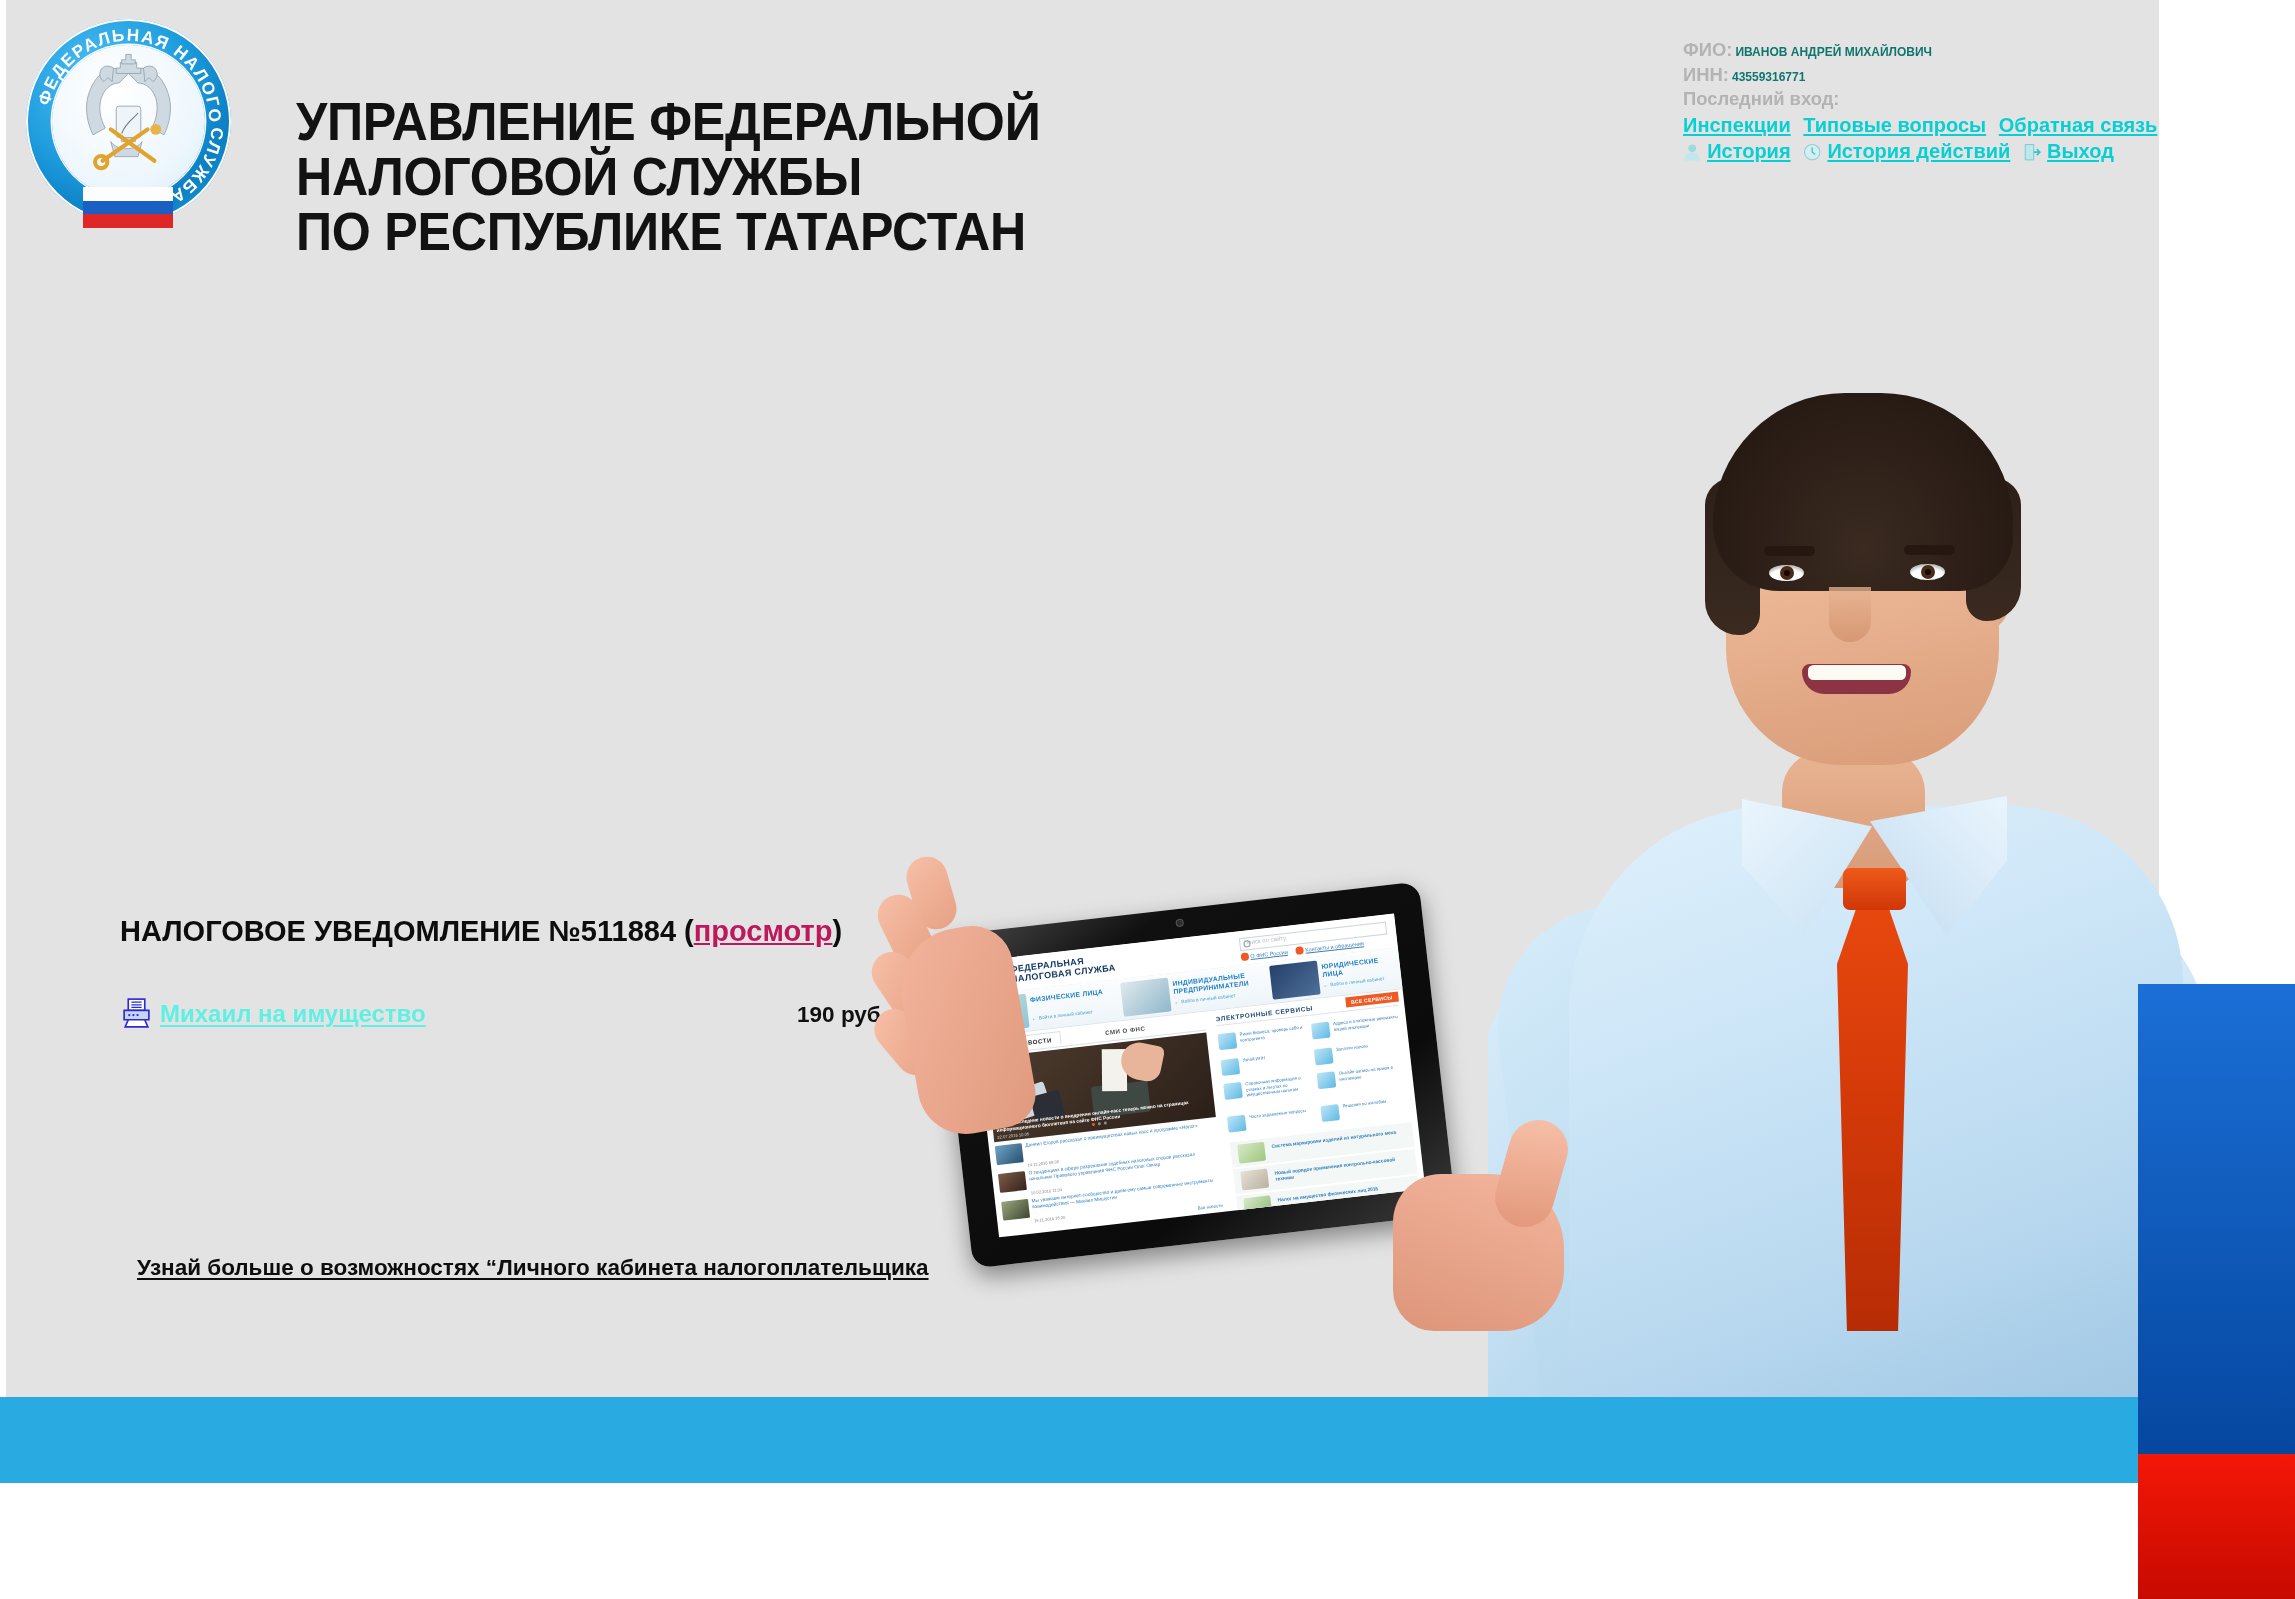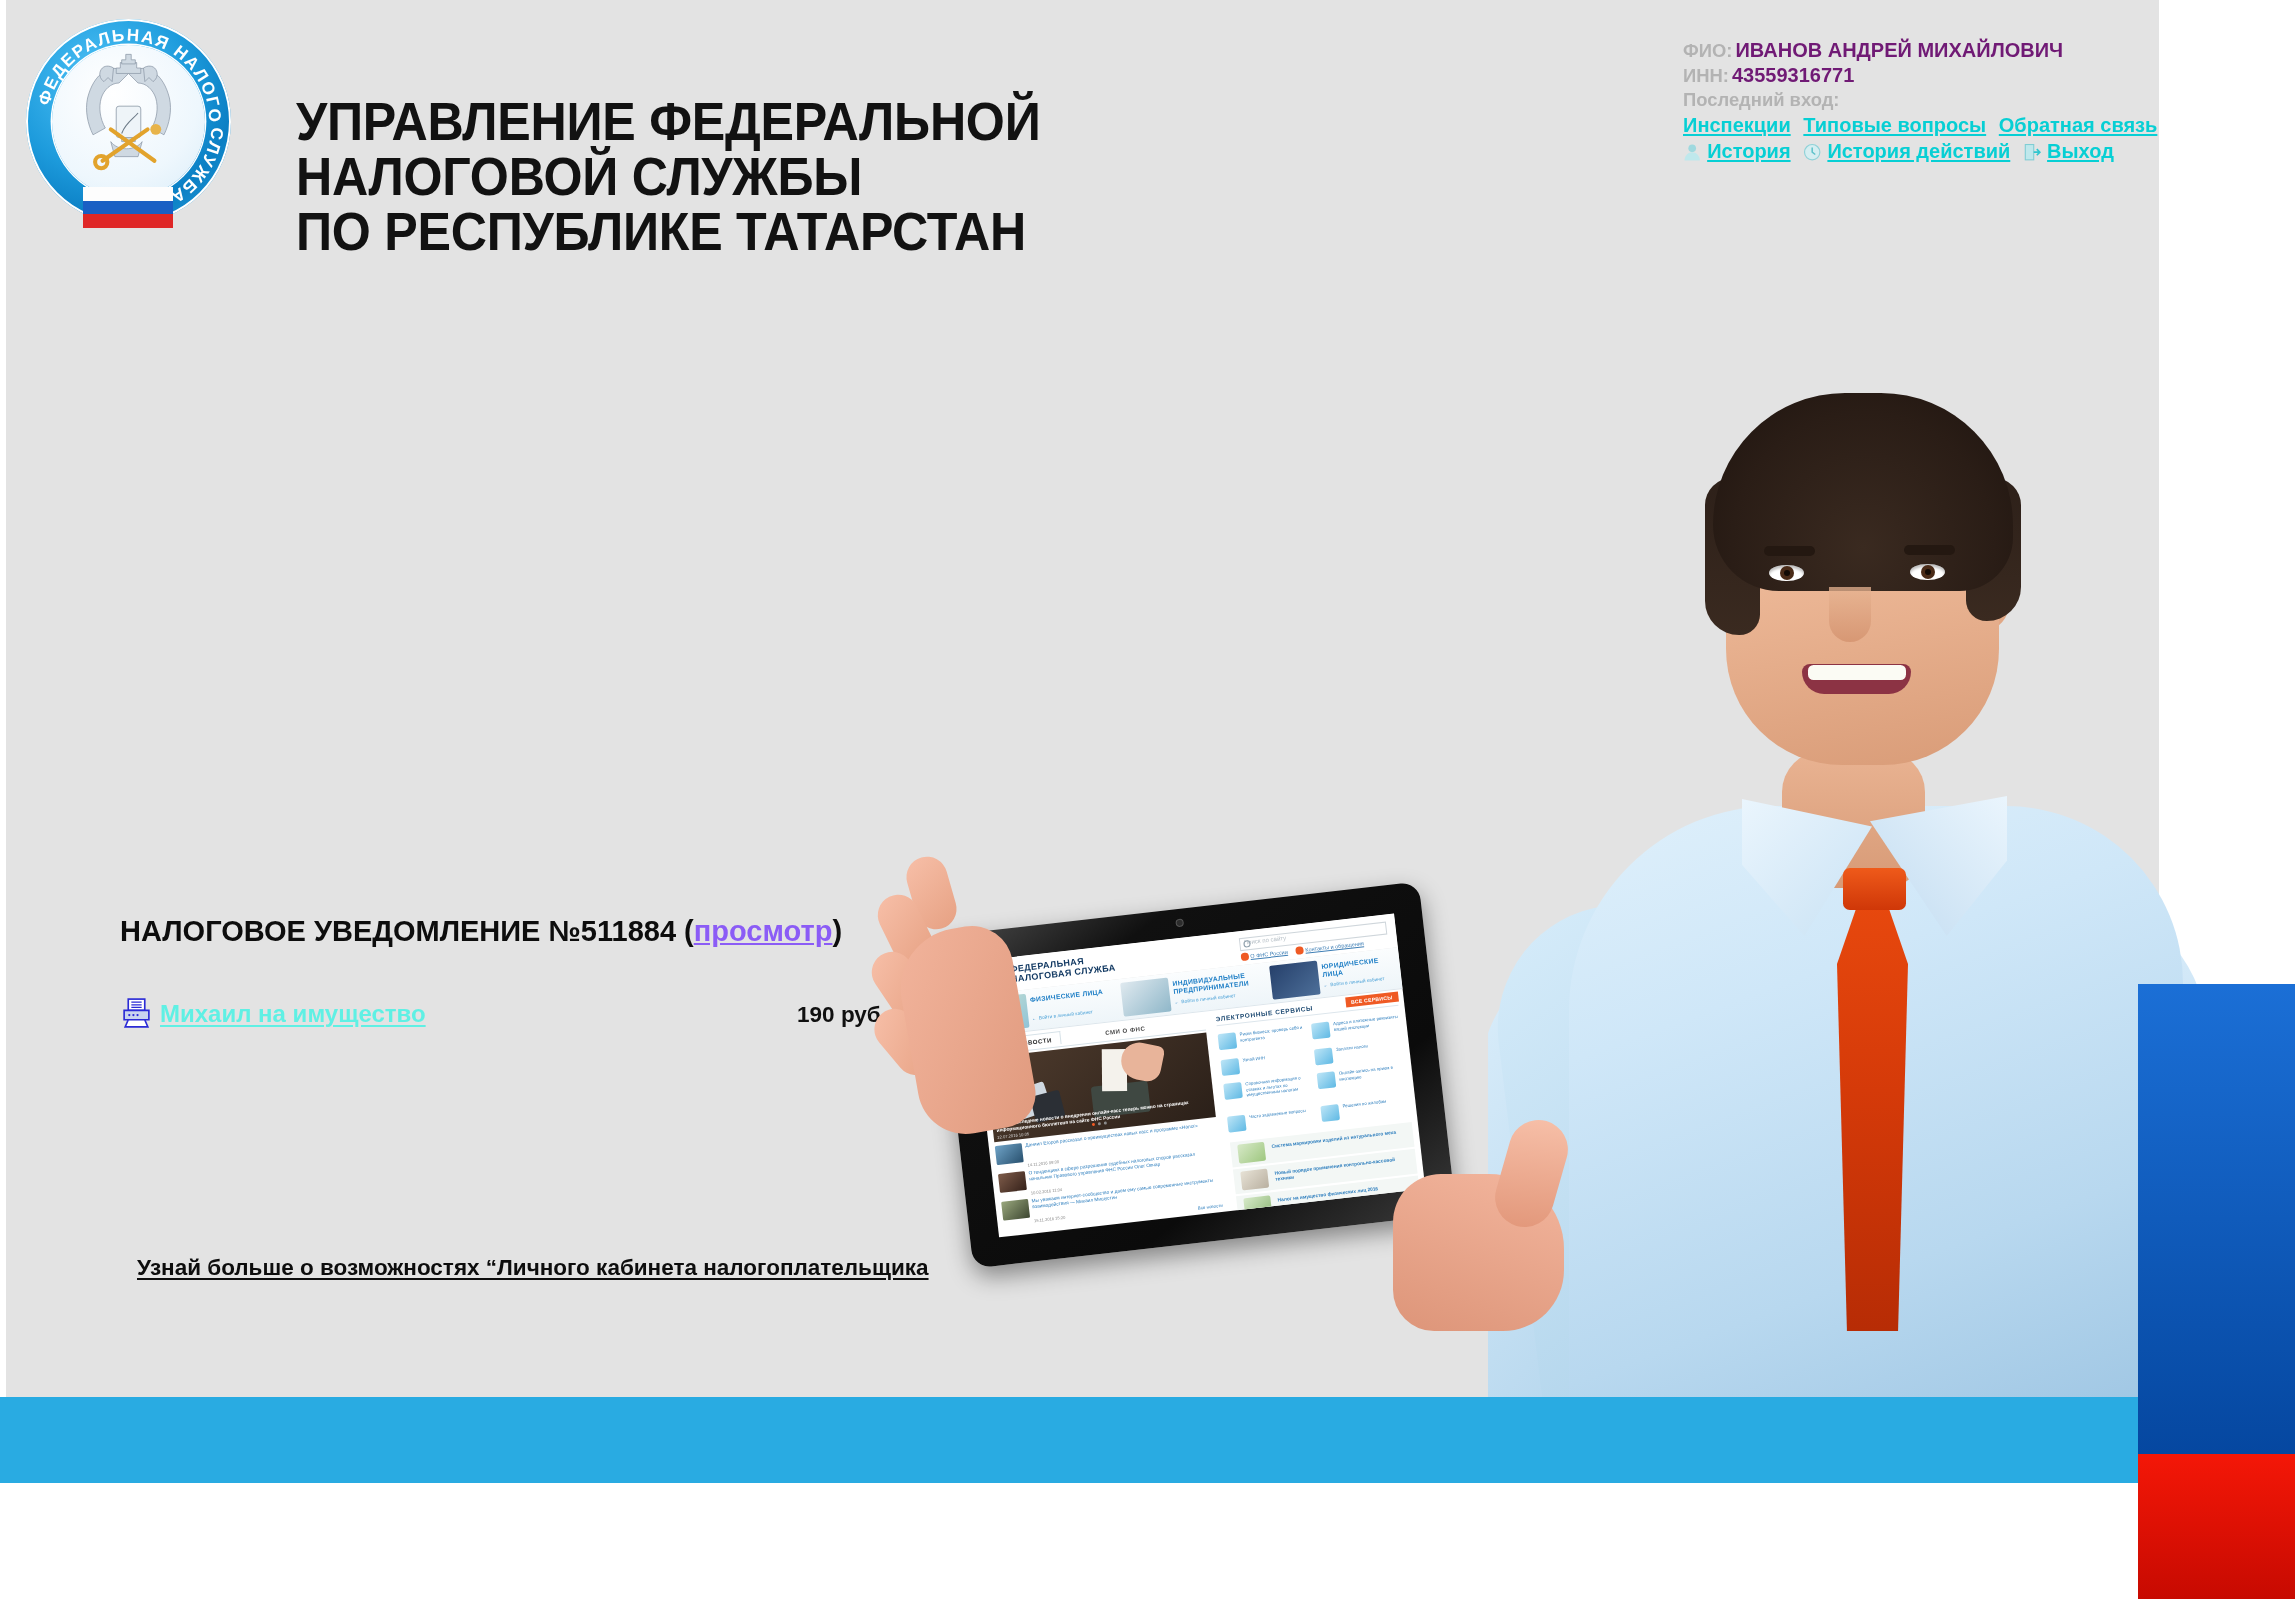--- a/index.html
+++ b/index.html
@@ -40,40 +40,40 @@
   
   .masthead{position:absolute;left:296px;top:94px;width:1160px;}
   .masthead div{font-size:54px;line-height:55px;font-weight:bold;color:#121212;
                 letter-spacing:-0.3px;transform:scaleX(.93);transform-origin:left center;
                 white-space:nowrap;}
 
   
   .acct{position:absolute;left:1683px;top:38px;width:437px;}
   .acct .row{white-space:nowrap;line-height:24.6px;height:24.6px;}
   .acct .lbl{font-size:18.4px;font-weight:bold;color:#b3b3b3;}
-  .acct .val{font-size:20px;font-weight:bold;color:#701a75;}
+  .acct .val{font-size:12px;font-weight:bold;color:#0f766e;}
   .acct .linkrow{line-height:26px;height:26px;white-space:nowrap;}
   .acct a{font-size:20px;font-weight:bold;color:#07cfd4;text-decoration:underline;
           text-underline-offset:2px;margin-right:9.6px;}
   .mini-ico{display:inline-block;vertical-align:-3.4px;width:18.4px;height:18.4px;margin-right:2.7px;}
 
   
   .headline{position:absolute;left:89px;top:442px;width:1433px;}
   .headline div{font-size:57px;line-height:72px;font-weight:bold;color:#0c0c0c;
                 transform:scaleX(.95);transform-origin:left center;white-space:nowrap;}
 
   
   .tbl-head{position:absolute;left:104px;top:773px;width:872px;height:52px;
             background:#e7f0f0;box-shadow:2px 2.7px 0 0 #b9b9b9;}
   .tbl-head .c1{position:absolute;left:19px;top:13.7px;font-size:21px;font-weight:bold;color:#121212;}
   .tbl-head .c2{position:absolute;right:16.4px;top:13.7px;font-size:21px;font-weight:bold;color:#121212;}
 
   .notice{position:absolute;left:120px;top:915px;font-size:29px;font-weight:bold;
           color:#0d0d0d;white-space:nowrap;}
-  .notice a{color:#8b5cf6;text-decoration:underline;text-underline-offset:2px;text-align:center;}
+  .notice a{color:#be185d;text-decoration:underline;text-underline-offset:2px;text-align:center;}
 
   .rowitem{position:absolute;left:120px;top:999px;width:856px;height:38px;}
   .rowitem .pr-ico{position:absolute;left:0;top:-2.7px;width:33px;height:33px;}
   .rowitem a{position:absolute;left:40px;top:1.4px;font-size:24px;font-weight:bold;
              color:#5ff0e4;text-decoration:underline;text-underline-offset:2.7px;white-space:nowrap;}
   .rowitem .amt{position:absolute;right:89px;top:2.7px;font-size:22.5px;font-weight:bold;color:#101010;}
 
   
   .foot{position:absolute;left:137px;top:1245px;width:887px;}
   .foot div{font-size:22.5px;line-height:46px;font-weight:bold;color:#0d0d0d;

